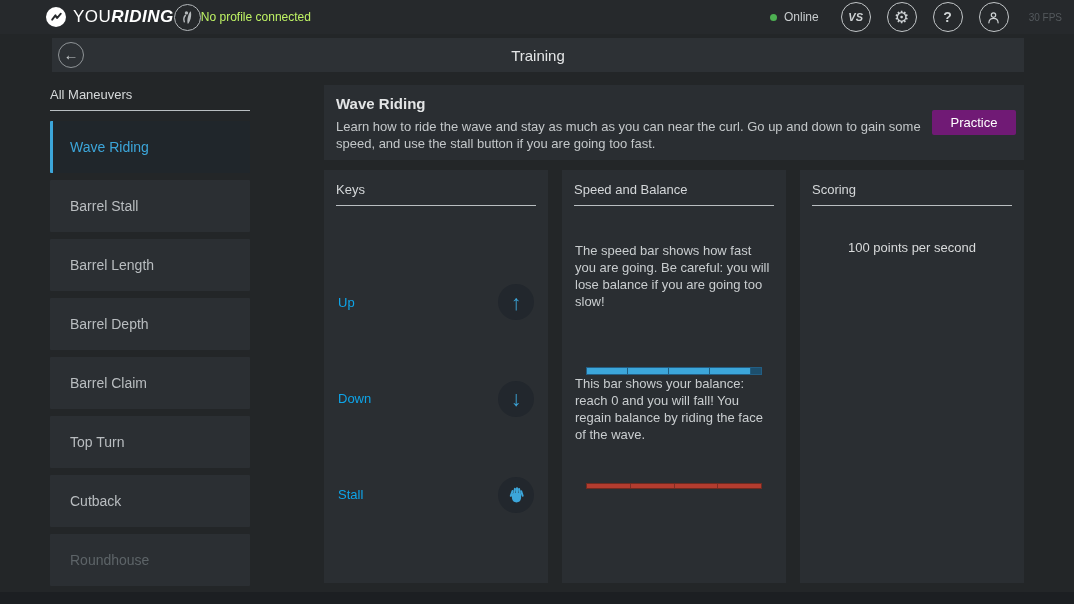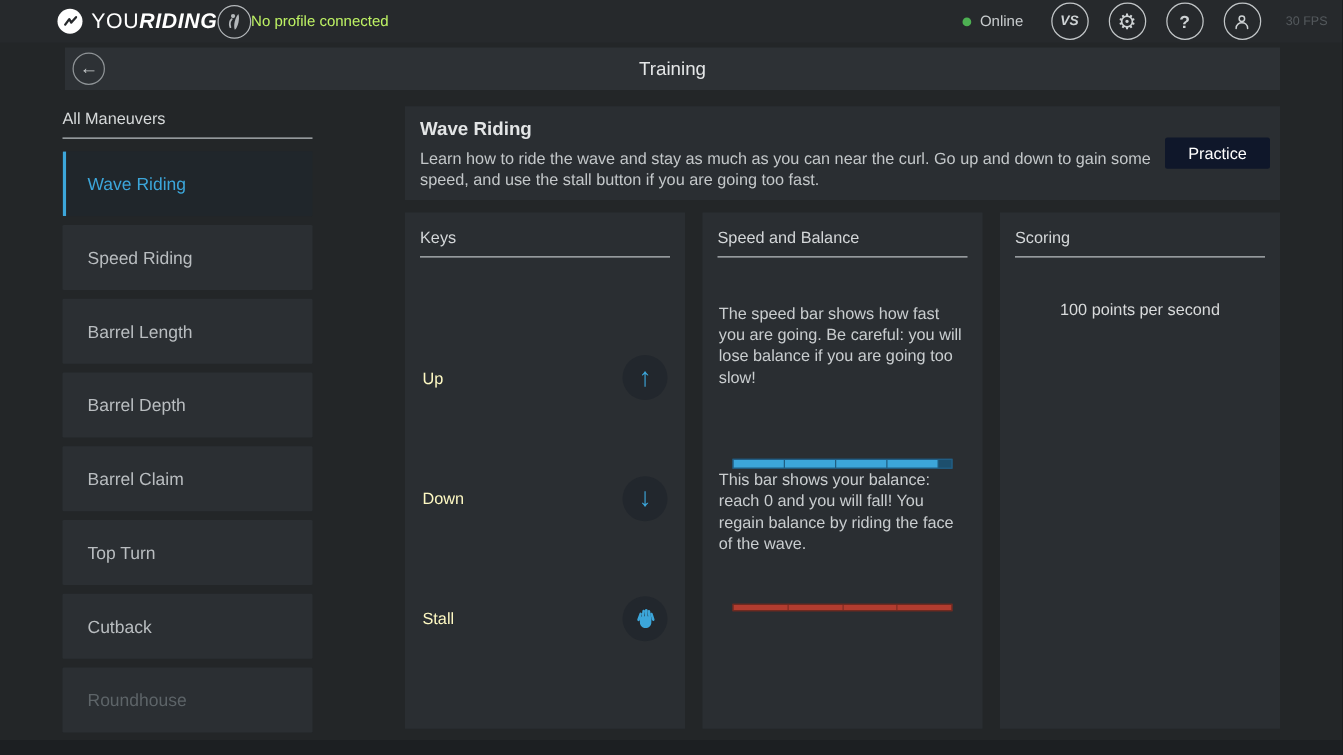--- a/index.html
+++ b/index.html
@@ -43,33 +43,33 @@
   .sidebar-item{height:52px;margin-bottom:7px;background:#2b2f33;display:flex;align-items:center;
                 padding-left:20px;color:#b9bdc0;font-size:14px;cursor:pointer;border-radius:1px;}
   .sidebar-item.selected{background:#20262b;border-left:3px solid #3ca6da;padding-left:17px;color:#3ca6da;}
   .sidebar-item.faded{color:#5d6468;}
 
   
   .main-header{position:absolute;left:324px;top:85px;width:700px;height:75px;background:#2a2e32;
                padding:10px 0 0 12px;}
   .main-title{color:#e3e5e6;font-size:15px;font-weight:700;}
   .main-desc{margin-top:6px;color:#c3c7c9;font-size:13px;line-height:17px;max-width:600px;}
-  .practice-btn{position:absolute;right:8px;top:25px;width:84px;height:25px;background:#0f172a;
+  .practice-btn{position:absolute;right:8px;top:25px;width:84px;height:25px;background:#701a75;
                 color:#ffffff;font-size:13px;display:flex;align-items:center;justify-content:center;
                 cursor:pointer;border-radius:2px;}
 
   
   .columns{position:absolute;left:324px;top:170px;width:700px;height:413px;display:flex;gap:14px;}
   .panel{flex:1;background:#2a2e32;display:flex;flex-direction:column;}
   .panel-title{color:#d4d7d9;font-size:13px;padding:12px 12px 0 12px;}
   .panel-rule{border-top:1px solid #b9bec1;margin:8px 12px 0 12px;}
 
   .keys-rows{flex:1;display:flex;flex-direction:column;justify-content:space-evenly;padding:18px 0 10px 0;}
   .key-row{display:flex;align-items:center;justify-content:space-between;padding:0 14px;}
-  .key-label{color:#fef9c3;font-size:13px;}
+  .key-label{color:#0ea5e9;font-size:13px;}
   .key-icon{width:36px;height:36px;border-radius:50%;background:#22272d;display:flex;
             align-items:center;justify-content:center;}
   .key-glyph{color:#3ca6da;font-size:21px;font-weight:700;line-height:1;}
 
   .sb-text{color:#c9cdcf;font-size:13px;line-height:17px;padding:0 13px;}
   .sb-text.first{margin-top:36px;}
   .sb-text.second{}
   .bar{width:176px;margin:0 auto;display:flex;}
   .bar.speed{margin-top:57px;height:8px;border:1px solid #225e84;background:#1f5e82;gap:1px;}
   .bar.speed .seg{flex:1;background:#3ca6da;}
@@ -136,21 +136,21 @@
     <div class="page-title">Training</div>
   </div>
 
   <aside class="sidebar">
     <div class="sidebar-title">All Maneuvers</div>
     <div class="sidebar-rule"></div>
     <div class="sidebar-item selected">
         <span>Wave Riding</span>
       </div>
     <div class="sidebar-item">
-        <span>Speed Riding</span>
+        <span>Barrel Stall</span>
       </div>
     <div class="sidebar-item">
         <span>Barrel Length</span>
       </div>
     <div class="sidebar-item">
         <span>Barrel Depth</span>
       </div>
     <div class="sidebar-item">
         <span>Barrel Claim</span>
       </div>

